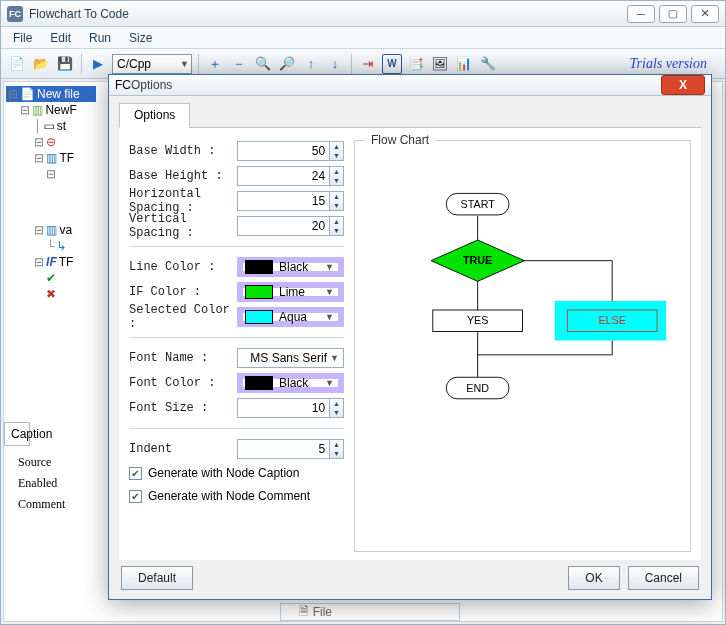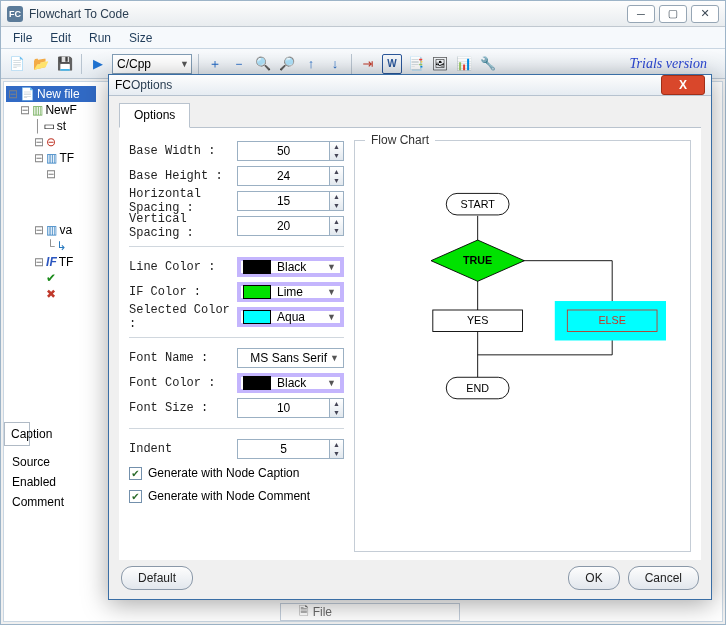--- a/index.html
+++ b/index.html
@@ -25,55 +25,55 @@
 .trials { margin-left:auto; color:#2945d2; font-style:italic; font-family: "Times New Roman", serif; font-size:14px; padding-right:12px;}
 
 .main-area { flex:1; display:flex; background:#fff; border:1px solid #c9d6e2; margin:2px; }
 .tree-panel { width: 94px; border-right:0; padding:4px 2px; overflow:hidden; font-size:11px; line-height:16px;}
 .tree-node { white-space:nowrap; display:flex; align-items:center; gap:2px; padding-left:2px;}
 .tree-node.sel { background:#316ac5; color:#fff; }
 .tree-connector{color:#808080;}
 
 .bottom-panel { width:94px; position:absolute; left:4px; top:422px; background:#fff; font-size:11px;}
 .bottom-tab { border:1px solid #b0bac5; padding:4px 6px; background:#fff; width:26px; margin-bottom:6px;}
-.bottom-label{padding:3px 8px;}
+.bottom-label{padding:3px 14px;font-family:Liberation Serif, serif;}
 
 .statusbar-file{position:absolute;bottom:4px;left:280px;width:180px;height:18px;border:1px solid #c3cedb;background:#fff;display:flex;align-items:center;padding-left:18px;gap:4px;color:#6b6b6b;}
 
 
 .modal { position:absolute; left:108px; top:74px; width:604px; height:526px; background:#f0f0f0; border:1px solid #3a6ea5; box-shadow:0 4px 24px rgba(0,0,0,0.35); display:flex; flex-direction:column; }
 .modal-titlebar{ height:28px; background:linear-gradient(#fdfdfd,#e6ecf2); border-bottom:1px solid #b6c2cf; display:flex; align-items:center; padding:0 6px;}
 .modal-titlebar .title{flex:1;color:#2a3e52;}
 .modal-close{ width:44px; height:20px; background:#d9472b; border:1px solid #a02f18; border-radius:3px; color:#fff; display:flex; align-items:center; justify-content:center; font-weight:bold;}
 
 .dialog-body{ flex:1; padding:6px 10px 8px 10px; display:flex; flex-direction:column;}
 .tabrow{ height:26px; display:flex; border-bottom:1px solid #b9c3ce;}
 .tab{ padding:4px 14px; border:1px solid #b9c3ce; border-bottom:1px solid #fff; background:#fff; position:relative; top:1px;}
 .form-area{ flex:1; background:#fff; display:flex; padding:12px 10px 8px 10px; gap:10px;}
 .left-form{ width:215px; display:flex; flex-direction:column; gap:3px;}
 .form-row{ display:flex; align-items:center; height:22px;}
 .form-row label{ width:108px; color:#222;font-family:Liberation Mono, monospace;}
 .numfield{ flex:1; display:flex;}
-.numfield input{ width:100%; height:20px; border:1px solid #9bb0c3; padding:0 4px; text-align:center; background:#fff;}
+.numfield input{ width:100%; height:20px; border:1px solid #9bb0c3; padding:0 4px; text-align:right; background:#fff;}
 .spinner{ width:16px; height:20px; border:1px solid #9bb0c3; border-left:none; background:linear-gradient(#fff,#e2e8ee); display:flex; flex-direction:column;}
 .spinner div{flex:1;display:flex;align-items:center;justify-content:center;font-size:7px;color:#445;}
-.colorfield{flex:1;display:flex;align-items:center;height:20px;border:4px solid #c4b5fd;background:#fff;padding-left:2px;position:relative;}
+.colorfield{flex:1;display:flex;align-items:center;height:20px;border:6px solid #c4b5fd;background:#fff;padding-left:2px;position:relative;}
 .swatch{width:28px;height:14px;border:1px solid #000;margin-right:6px;}
 .colorfield .arrow,.selectfield .arrow{position:absolute;right:4px;font-size:9px;color:#555;}
 .selectfield{flex:1;display:flex;align-items:center;height:20px;border:1px solid #9bb0c3;background:#fff;padding:0 16px 0 6px;justify-content:flex-end;position:relative;}
 .divider{height:1px;background:#d0d7de;margin:6px 0;}
 .checkbox-row{display:flex;align-items:center;gap:6px;height:20px;}
 .checkbox{width:13px;height:13px;border:1px solid #7390ac;background:#fff;display:flex;align-items:center;justify-content:center;color:#2a6b2a;font-size:10px;}
 
 .preview-group{ flex:1; border:1px solid #c5cdd6; position:relative; padding:24px;text-align:center;}
 .preview-legend{position:absolute;left:10px;top:-8px;background:#fff;padding:0 6px;color:#333;}
 .preview-canvas{width:100%;height:100%;}
 
 .button-row{ height:32px; display:flex; align-items:center; padding:4px 2px 0 2px;}
-.btn{ height:24px; border:1px solid #8a98a8; background:linear-gradient(#fdfdfd,#e2e7ed); padding:0 16px; border-radius:11px; color:#222;}
+.btn{ height:24px; border:1px solid #8a98a8; background:linear-gradient(#fdfdfd,#e2e7ed); padding:0 16px; border-radius:0; color:#222;}
 .btn+.btn{margin-left:8px;}
 .button-row .spacer{flex:1;}
 </style>
 </head>
 <body>
 
 <div class="main-window">
   <div class="titlebar">
     <div class="appicon">FC</div>
     <div class="title">Flowchart To Code</div>

